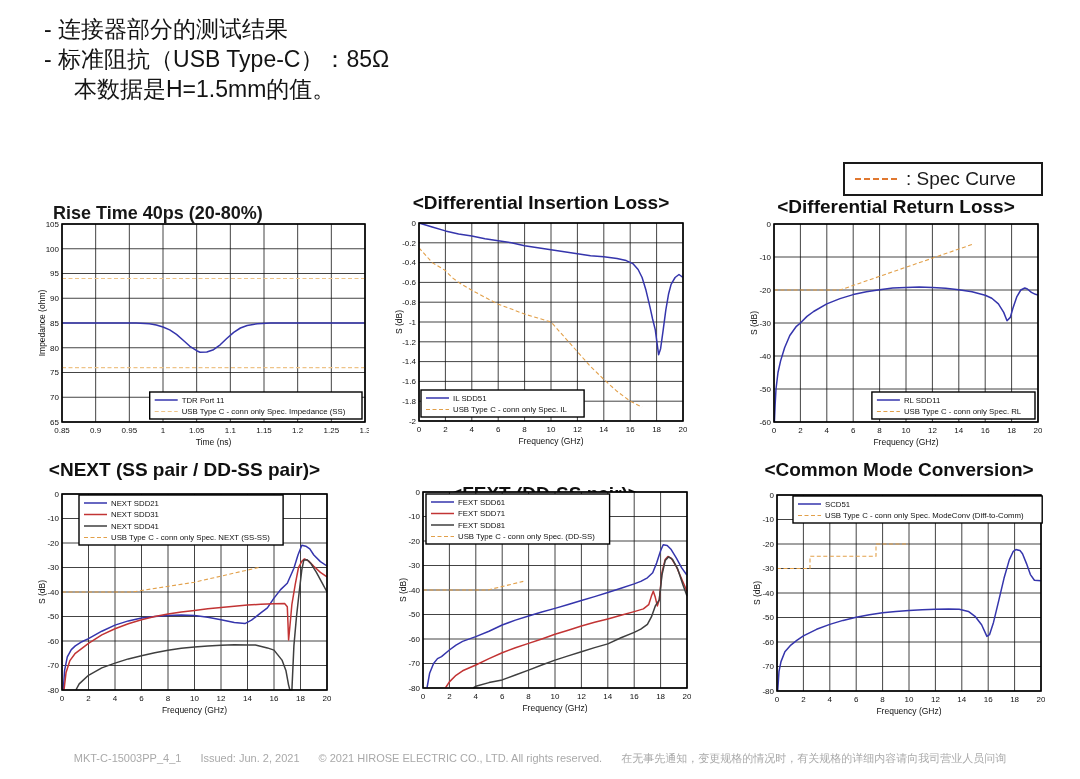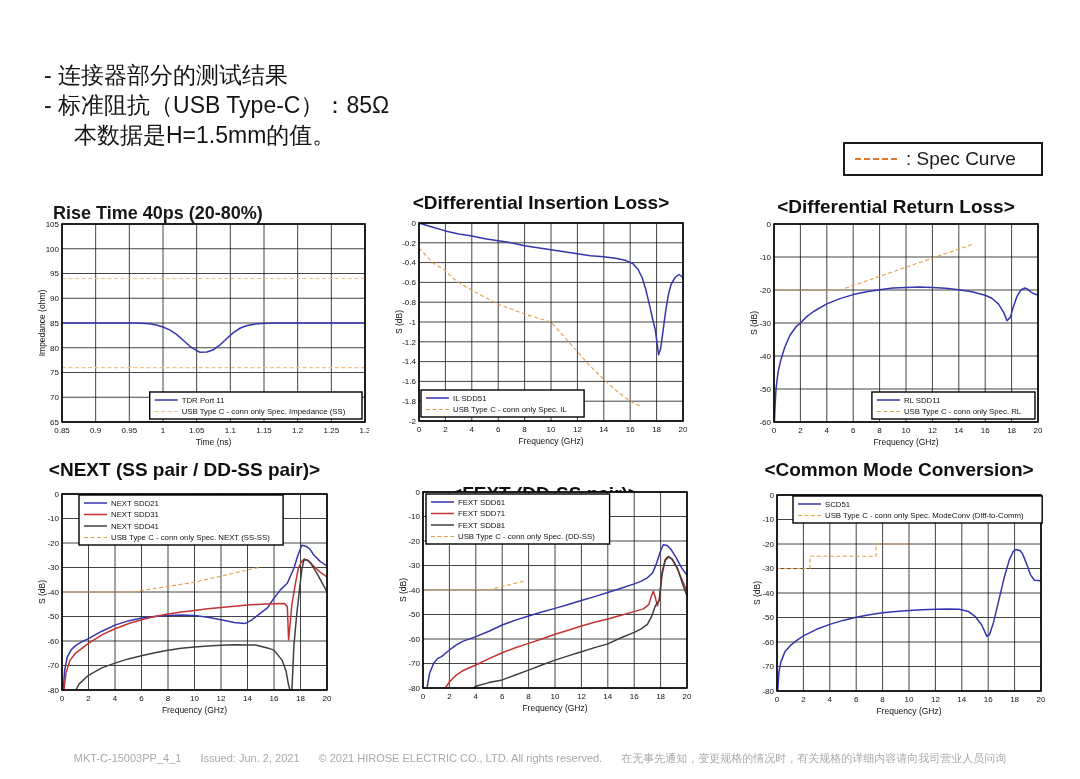--- a/index.html
+++ b/index.html
@@ -1,21 +1,21 @@
 <!DOCTYPE html>
 <html><head>
 <meta charset="utf-8">
 <style>
   html,body{margin:0;padding:0;background:#fff;}
   .page{position:relative;width:1080px;height:779px;background:#fff;overflow:hidden;
         font-family:"Liberation Sans","DejaVu Sans",sans-serif;color:#111;}
-  .hdr{position:absolute;left:44px;top:14px;font-size:23px;line-height:30px;font-weight:500;color:#141414;margin-top:46px;}
+  .hdr{position:absolute;left:44px;top:14px;font-size:23px;line-height:30px;font-weight:500;color:#141414;}
   .hdr .l3{padding-left:12px;}
   .hdr .l4{padding-left:30px;}
-  .spec-box{position:absolute;left:843px;top:142px;width:176px;height:30px;border:2px solid #1a1a1a;
+  .spec-box{position:absolute;left:843px;top:162px;width:176px;height:30px;border:2px solid #1a1a1a;
             background:#fff;display:flex;align-items:center;gap:9px;padding:0 10px;}
   .spec-box .dash{width:42px;height:0;border-top:2px dashed #e07830;}
   .spec-box .lbl{font-size:19px;font-weight:500;color:#1a1a1a;white-space:nowrap;}
   .ctitle{position:absolute;font-size:19px;font-weight:700;color:#101010;white-space:nowrap;}
   .csub{position:absolute;font-size:18px;font-weight:700;color:#181818;white-space:nowrap;}
   .center{text-align:center;}
   svg{position:absolute;}
   svg text{font-family:"Liberation Sans","DejaVu Sans",sans-serif;fill:#111;}
   .footer{position:absolute;left:0;top:751px;width:1080px;text-align:center;font-size:11px;color:#a9a9a9;white-space:nowrap;}
   .footer span{margin:10px 8px;}

